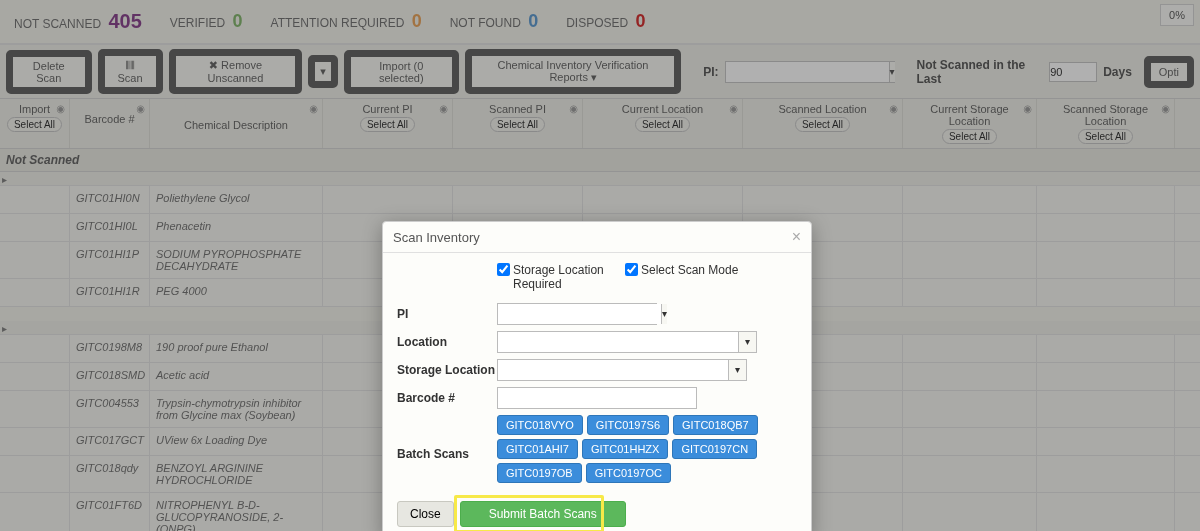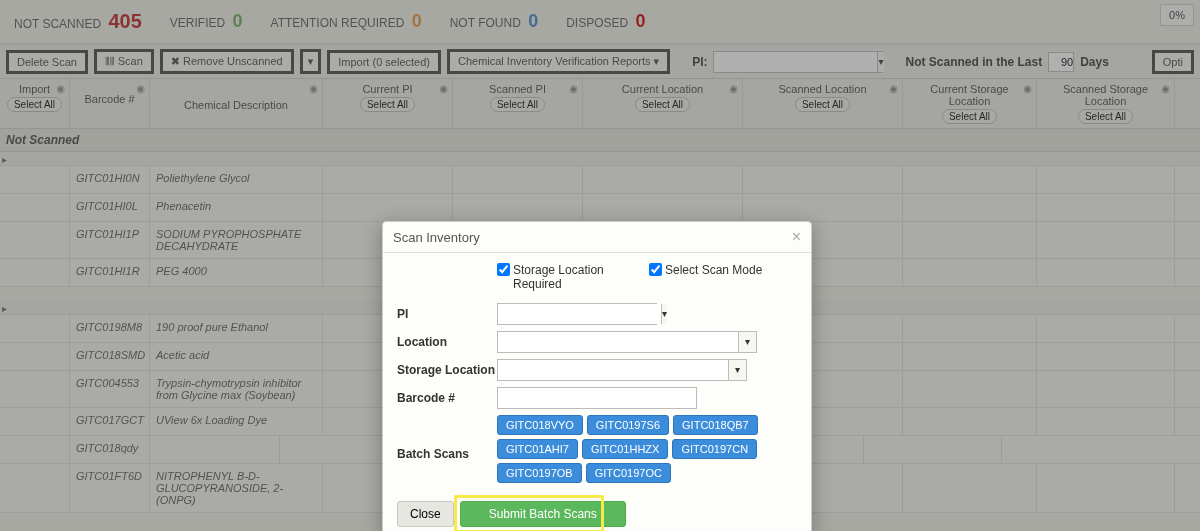--- a/index.html
+++ b/index.html
@@ -22,46 +22,46 @@
   }
   .stats-bar {
     display: flex;
     align-items: center;
     gap: 28px;
     padding: 10px 14px;
     background: #f0f0e8;
     border-bottom: 1px solid #ddd;
   }
   .stat { font-size: 12px; color: #555; white-space: nowrap; }
-  .stat .big { font-size: 20px; font-weight: bold; color: #b91c1c; margin-left: 4px; }
+  .stat .big { font-size: 20px; font-weight: bold; color: #701a75; margin-left: 4px; }
   .stat .grn { color: #6aa84f; font-weight: bold; font-size: 18px; margin-left:4px;}
   .stat .org { color: #e69138; font-weight: bold; font-size:18px; margin-left:4px;}
   .stat .red { color: #cc0000; font-weight: bold; font-size:18px; margin-left:4px;}
   .stat .blu { color: #3d85c6; font-weight: bold; font-size:18px; margin-left:4px;}
   .pct-box { position:absolute; right:6px; top:4px; border:1px solid #ccc; background:#fafaf6; padding:4px 8px; font-size:11px;}
   .toolbar {
     display: flex;
     align-items: center;
     gap: 6px;
     padding: 4px 6px;
     background: #ecece4;
     border-top: 1px solid #ddd;
     border-bottom: 1px solid #ccc;
   }
   .tbtn {
     background: #f6f6f0;
-    border: 3px solid #404040;
-    border-radius: 0;
+    border: 7px solid #404040;
+    border-radius: 5px;
     padding: 3px 8px;
     font-size: 11px;
     cursor: pointer;
     color: #444;
   }
   .tb-label { font-size: 12px; color: #333; font-weight: bold; margin-left:16px; }
-  .tb-num { border:1px solid #bbb; width:26px; height:20px; text-align:right; font-size:11px;}
+  .tb-num { border:1px solid #bbb; width:48px; height:20px; text-align:left; font-size:11px;}
   .headers {
     display: flex;
     background: #ecece4;
     border-bottom: 1px solid #ccc;
   }
   .hcell {
     border-right: 1px solid #d8d8d0;
     padding: 4px 6px;
     text-align: center;
     font-size: 11px;
@@ -134,21 +134,21 @@
     padding: 6px 10px;
     border-bottom: 1px solid #e0e0e0;
     font-size: 13px;
     color: #555;
   }
   .modal-close { color:#aaa; font-size:16px; cursor:pointer; }
   .modal-body { padding: 4px 14px 8px 14px; font-size:12px; color:#333; }
   .mrow { display:flex; align-items:flex-start; margin: 6px 0; }
   .mlabel { width: 100px; font-weight: bold; font-size:12px; padding-top:4px;}
   .mfield { flex:1; }
-  .chk-line { display:flex; gap:26px; margin-bottom:6px; font-size:12px;}
+  .chk-line { display:flex; gap:2px; margin-bottom:6px; font-size:12px;}
   .chk-line label { display:flex; align-items:flex-start; gap:3px; }
   .combo { border:1px solid #bbb; height:22px; background:#fff; display:flex; }
   .combo input { flex:1; border:none; padding:0 4px; font-size:12px; outline:none; }
   .combo .ar { width:18px; border-left:1px solid #bbb; text-align:center; font-size:10px; line-height:20px; cursor:pointer; background:#f7f7f2;}
   .txt { border:1px solid #bbb; height:22px; width:200px; padding:0 4px; font-size:12px;}
   .tags { display:flex; flex-wrap:wrap; gap:4px; }
   .tag {
     background: #3b8ddb;
     color: #fff;
     border:1px solid #2e76b8;
@@ -371,20 +371,21 @@
       <div class="cell c-cpi"></div>
       <div class="cell c-spi"></div>
       <div class="cell c-cloc"></div>
       <div class="cell c-sloc"></div>
       <div class="cell c-cstor"></div>
       <div class="cell c-sstor"></div>
     </div>
     <div class="row">
       <div class="cell c-imp"></div>
       <div class="cell c-bar">GITC018qdy</div>
+      <div class="cell c-desc">BENZOYL ARGININE HYDROCHLORIDE</div>
       <div class="cell c-cpi"></div>
       <div class="cell c-spi"></div>
       <div class="cell c-cloc"></div>
       <div class="cell c-sloc"></div>
       <div class="cell c-cstor"></div>
       <div class="cell c-sstor"></div>
     </div>
     <div class="row">
       <div class="cell c-imp"></div>
       <div class="cell c-bar">GITC01FT6D</div>

